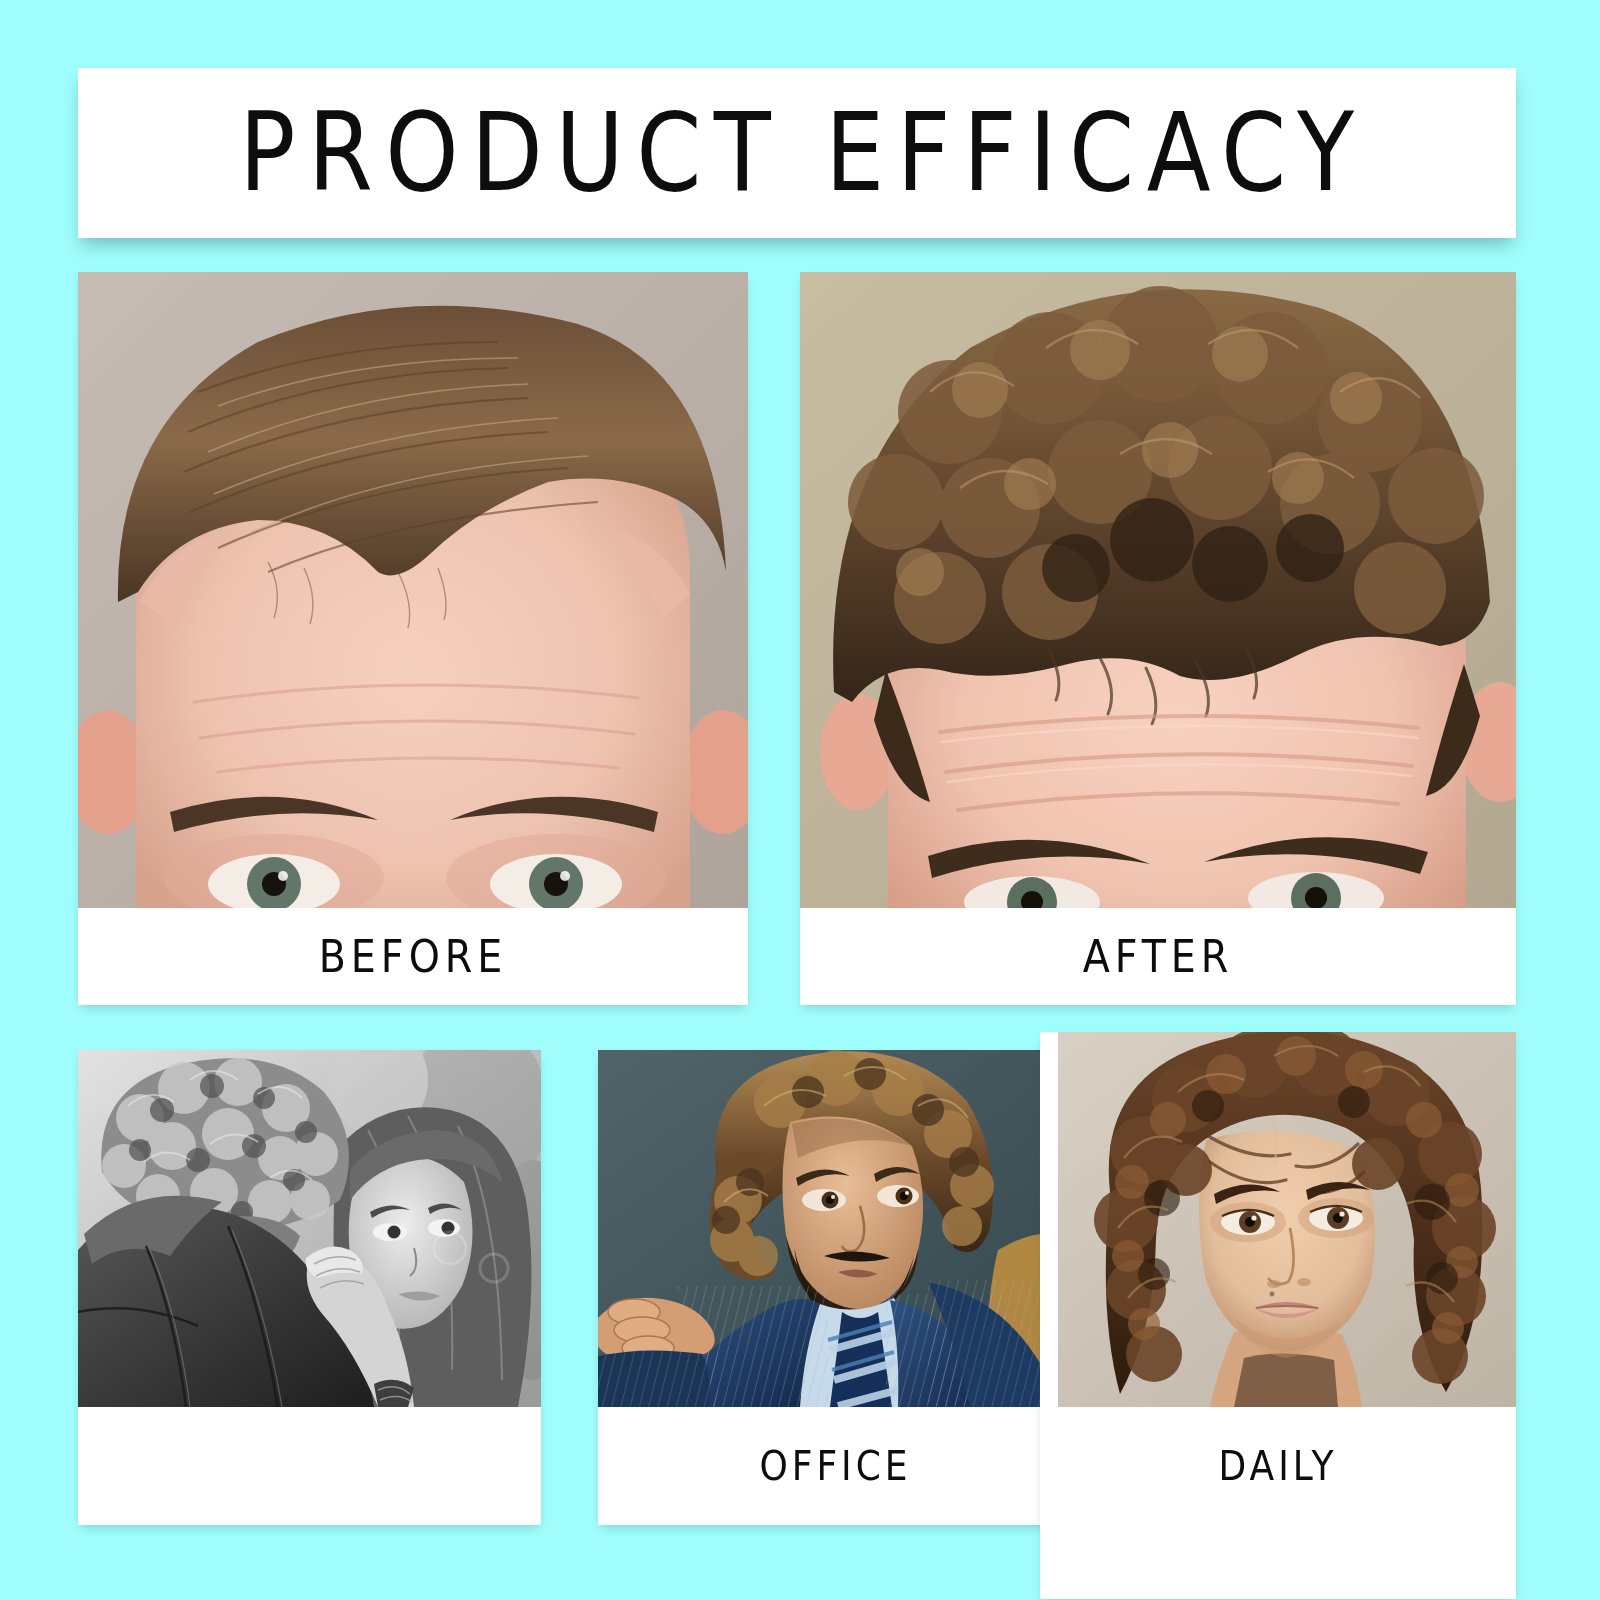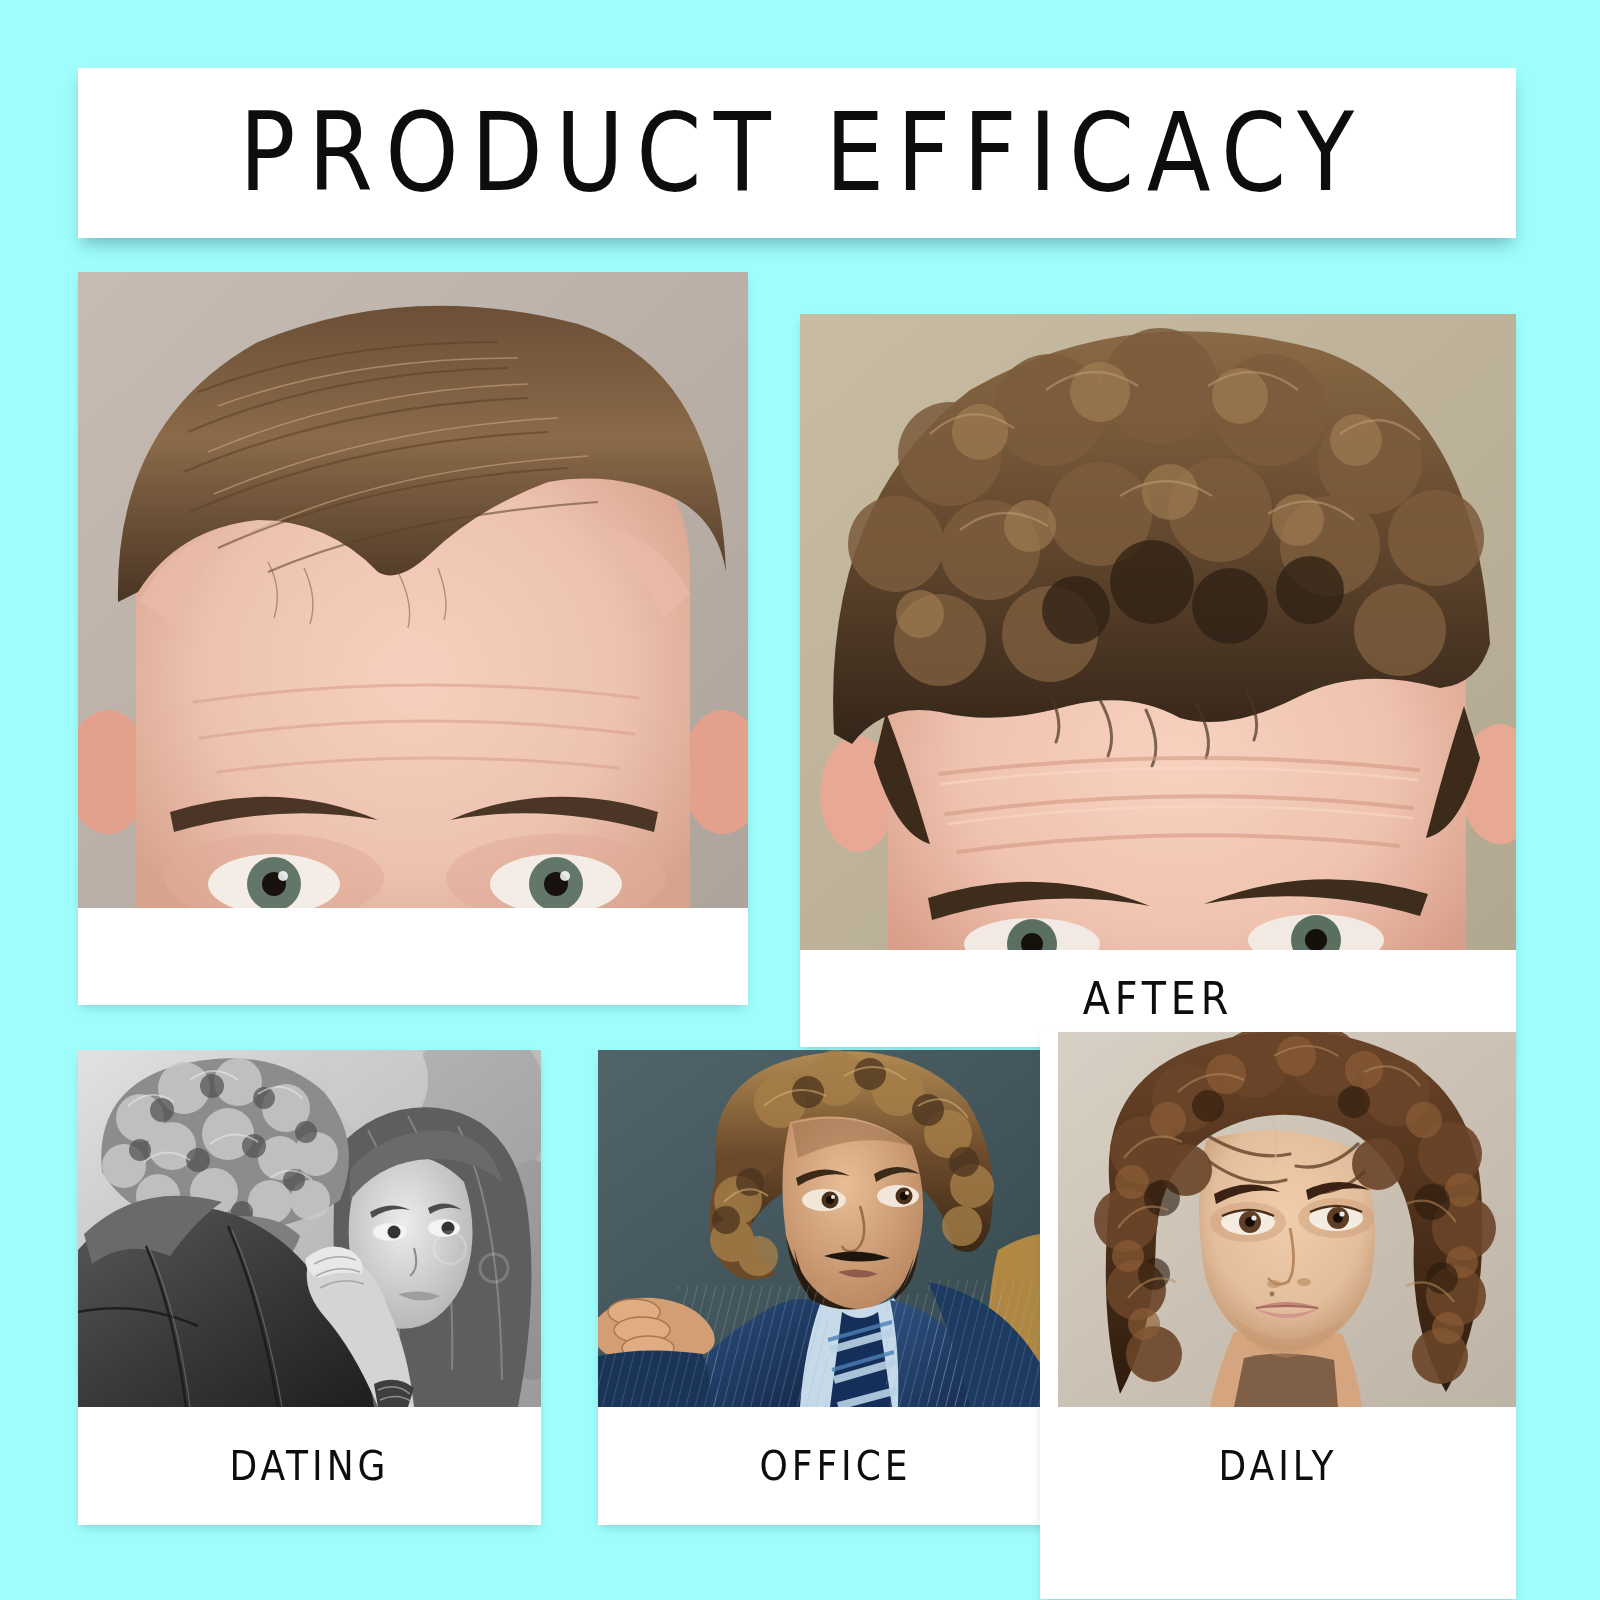--- a/index.html
+++ b/index.html
@@ -38,21 +38,21 @@
   .caption{
     position:absolute; left:0; width:100%;
     display:flex; align-items:center; justify-content:center;
     color:#0d0d0d;
     font-family:"DejaVu Sans Condensed","Liberation Sans",sans-serif;
     font-weight:300;
   }
 
   
   #card-before{ left:78px;  top:272px; width:670px; height:733px; }
-  #card-after { left:800px; top:272px; width:716px; height:733px;margin-top:42px; }
+  #card-after { left:800px; top:272px; width:716px; height:733px; }
   #card-before .photo{ width:670px; height:636px; }
   #card-after  .photo{ width:716px; height:636px; }
   #card-before .caption, #card-after .caption{
     top:636px; height:97px; font-size:44px; letter-spacing:5px;
   }
 
   
   #card-dating{ left:78px;  top:1050px; width:463px; height:475px; }
   #card-office{ left:555px; top:1050px; width:475px; height:475px;margin-left:43px; }
   #card-daily { left:1040px;top:1032px; width:476px; height:567px; }
@@ -147,20 +147,21 @@
         <ellipse cx="478" cy="612" rx="66" ry="30" fill="#F4EDE6"></ellipse>
         <circle cx="196" cy="612" r="27" fill="#62766A"></circle>
         <circle cx="478" cy="612" r="27" fill="#62766A"></circle>
         <circle cx="196" cy="612" r="12" fill="#18120E"></circle>
         <circle cx="478" cy="612" r="12" fill="#18120E"></circle>
         <circle cx="205" cy="604" r="5" fill="#FFFFFF" opacity=".85"></circle>
         <circle cx="487" cy="604" r="5" fill="#FFFFFF" opacity=".85"></circle>
       </g>
     </svg>
   </div>
+  <div class="caption">BEFORE</div>
 </div>
 
 <div class="card" id="card-after">
   <div class="photo">
     <svg viewBox="0 0 716 636" preserveAspectRatio="xMidYMid slice" aria-hidden="true">
       <defs>
         <linearGradient id="afBg" x1="0" y1="0" x2="1" y2="1">
           <stop offset="0" stop-color="#C8BDA2"></stop>
             <stop offset="1" stop-color="#B2A791"></stop>
         </linearGradient>
@@ -390,21 +391,20 @@
             <path d="M302 350 Q320 342 334 352"></path>
         </g>
 
         <g opacity=".18" fill="none" stroke="#FFFFFF" stroke-width="3">
           <circle cx="372" cy="198" r="16"></circle>
           <circle cx="416" cy="218" r="14"></circle>
         </g>
       </g>
     </svg>
   </div>
-  <div class="caption">DATING</div>
 </div>
 
 <div class="card" id="card-office">
   <div class="photo">
     <svg viewBox="0 0 475 357" preserveAspectRatio="xMidYMid slice" aria-hidden="true">
       <defs>
         <linearGradient id="ofBg" x1="0" y1="0" x2="1" y2="1">
           <stop offset="0" stop-color="#50646A"></stop>
             <stop offset="1" stop-color="#33474C"></stop>
         </linearGradient>

